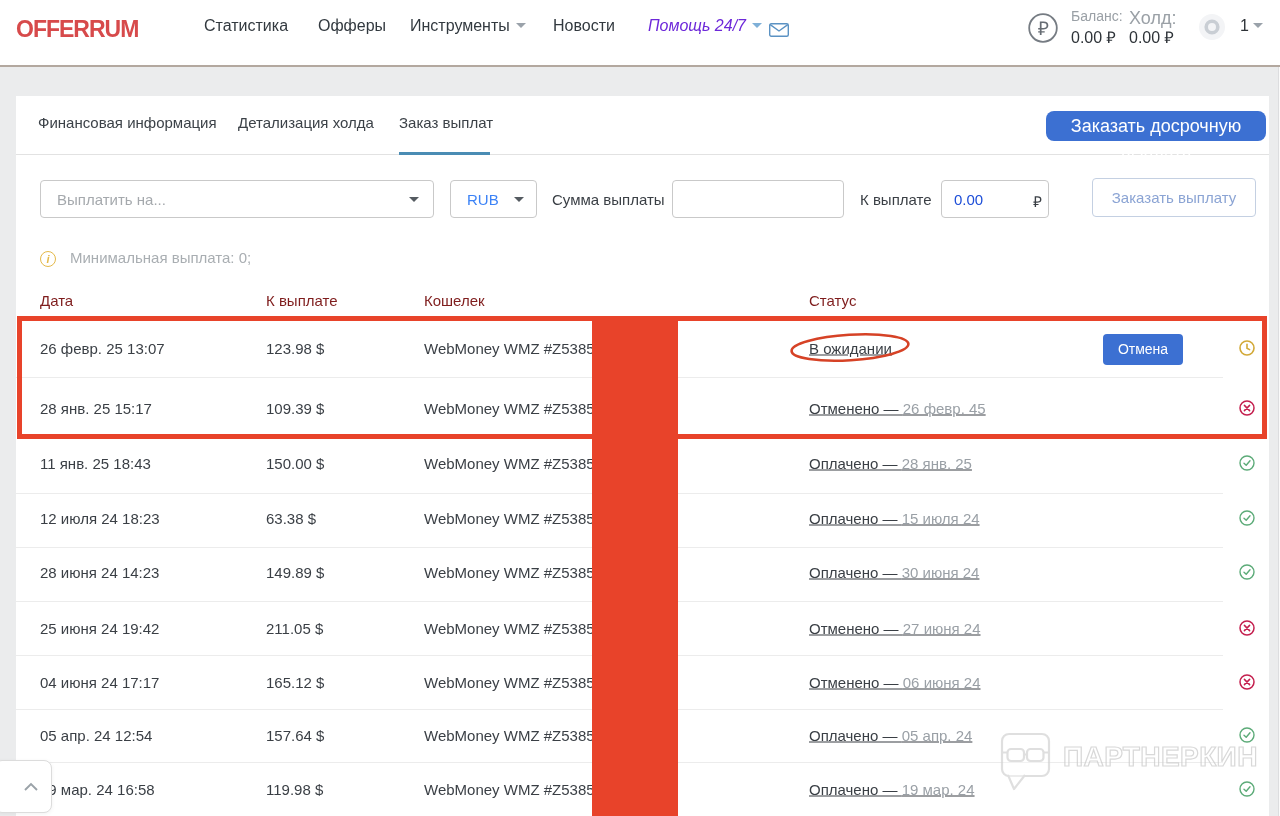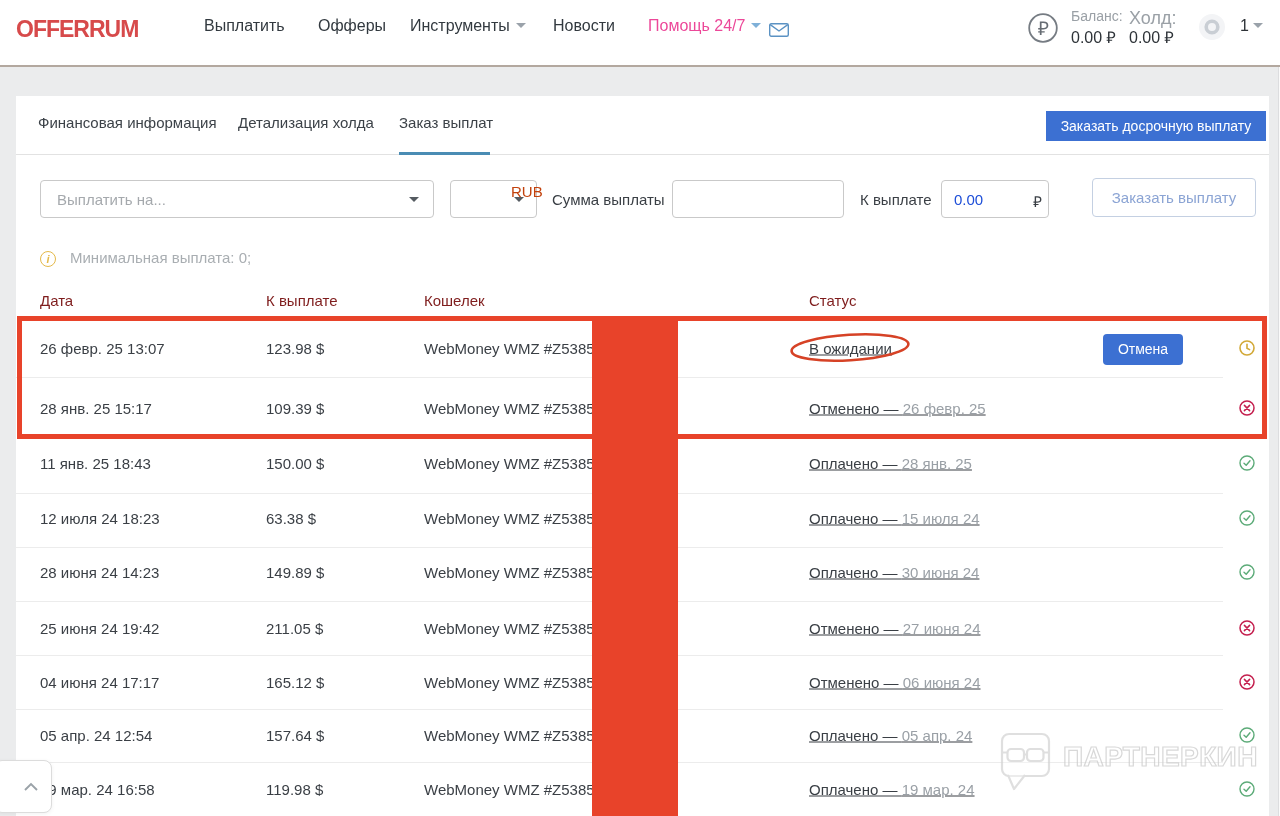--- a/index.html
+++ b/index.html
@@ -1,30 +1,30 @@
 <!DOCTYPE html>
 <html lang="ru"><head>
 <meta charset="utf-8">
 <style>
   * { margin:0; padding:0; box-sizing:border-box; }
   html,body { width:1280px; height:816px; overflow:hidden; font-family:"Liberation Sans", sans-serif; background:#ebeced; }
   
   #header { position:absolute; left:0; top:0; width:1280px; height:67px; background:#fff; border-bottom:2px solid #b3a89f; }
   #logo { position:absolute; left:16px; top:13px; font-size:23px; font-weight:bold; letter-spacing:-1px; margin-top:3px; color:#d74a4b; }
   .nav { position:absolute; top:17px; font-size:16px; color:#32393f; }
-  .navblue { color:#ec4899; }
+  .navblue { color:#6d28d9;font-style:italic; }
   .caret { display:inline-block; width:0; height:0; border-left:5px solid transparent; border-right:5px solid transparent; border-top:5px solid #9aa2aa; vertical-align:middle; margin-left:6px; margin-top:-2px;}
   .caretblue { border-top-color:#7fb0d8; }
   
   #card { position:absolute; left:16px; top:96px; width:1253px; height:720px; background:#fff;padding-left:38px; }
   
   #tabbar { position:absolute; left:0; top:0; width:1253px; height:59px; border-bottom:1px solid #e2e2e2; }
   .tab { position:absolute; top:18px; font-size:15px; color:#3c4248; }
   #tabline { position:absolute; left:383px; top:56px; width:91px; height:3px; background:#4a8cb4; }
-  #btn-early { position:absolute; left:1030px; top:15px; width:220px; height:30px; background:#3c70d2; border-radius:0; color:#fff; font-size:14px; text-align:center; line-height:30px; }
+  #btn-early { position:absolute; left:1030px; top:15px; width:220px; height:30px; background:#3c70d2; border-radius:8px; color:#fff; font-size:18px; text-align:center; line-height:30px; }
   
   .ctrl { position:absolute; top:84px; height:38px; border:1px solid #c9c9c9; border-radius:4px; background:#fff; font-size:15px; }
   .lbl { position:absolute; top:95px; font-size:15px; color:#3a3f45; }
   #btn-order { position:absolute; left:1076px; top:82px; width:164px; height:39px; border:1px solid #c4d0e2; border-radius:4px; color:#8ba4d4; font-size:15px; text-align:center; line-height:37px; }
   .selcaret { position:absolute; top:16px; width:0; height:0; border-left:5px solid transparent; border-right:5px solid transparent; border-top:5px solid #555b61; }
   
   #info-ic { position:absolute; left:24px; top:155px; width:16px; height:16px; border:1.5px solid #e4b94a; border-radius:50%; color:#e4b94a; font-size:11px; text-align:center; line-height:14px; font-style:italic; font-weight:bold;}
   #info-tx { position:absolute; left:54px; top:153px; font-size:15px; color:#a9aeb2; }
   
   .th { position:absolute; top:196px; font-size:15px; color:#7f1d1d; }
@@ -41,21 +41,21 @@
   
   #scrolltop { position:absolute; left:-6px; top:760px; width:58px; height:53px; background:#fff; border:1px solid #dcdcdc; border-radius:8px; box-shadow:0 1px 4px rgba(0,0,0,0.06); z-index:50; }
   
   #wm { position:absolute; left:995px; top:724px; z-index:60; }
 </style>
 </head>
 <body>
 
 <div id="header">
   <div id="logo">OFFERRUM</div>
-  <div class="nav" style="left:204px;">Выплатить</div>
+  <div class="nav" style="left:204px;">Статистика</div>
   <div class="nav" style="left:318px;">Офферы</div>
   <div class="nav" style="left:410px;">Инструменты<span class="caret"></span></div>
   <div class="nav" style="left:553px;">Новости</div>
   <div class="nav navblue" style="left:648px;">Помощь 24/7<span class="caret caretblue"></span></div>
   <svg style="position:absolute;left:769px;top:23px;" width="20" height="14" viewBox="0 0 20 14">
     <rect x="0.7" y="0.7" width="18.6" height="12.6" rx="1.5" fill="none" stroke="#5b92c3" stroke-width="1.4"></rect>
     <path d="M1.2 1.6 L10 8 L18.8 1.6" fill="none" stroke="#5b92c3" stroke-width="1.4"></path>
   </svg>
   <svg style="position:absolute;left:1028px;top:13px;" width="30" height="30" viewBox="0 0 30 30">
     <circle cx="15" cy="15" r="13.8" fill="none" stroke="#767c83" stroke-width="1.8"></circle>
@@ -80,21 +80,21 @@
     <div class="tab" style="left:383px;">Заказ выплат</div>
     <div id="tabline"></div>
     <div id="btn-early">Заказать досрочную выплату</div>
   </div>
 
   <div class="ctrl" style="left:24px; width:394px;">
     <span style="position:absolute;left:16px;top:10px;color:#a5a9ad;">Выплатить на...</span>
     <span class="selcaret" style="right:14px;"></span>
   </div>
   <div class="ctrl" style="left:434px; width:87px;">
-    <span style="position:absolute;left:16px;top:2px;color:#c2410c;margin-left:44px;">RUB</span>
+    <span style="position:absolute;left:16px;top:10px;color:#3b82f6;">RUB</span>
     <span class="selcaret" style="right:12px;"></span>
   </div>
   <div class="lbl" style="left:536px;">Сумма выплаты</div>
   <div class="ctrl" style="left:656px; width:172px;"></div>
   <div class="lbl" style="left:844px;">К выплате</div>
   <div class="ctrl" style="left:925px; width:108px;">
     <span style="position:absolute;left:12px;top:10px;color:#1d4ed8;">0.00</span>
     <span style="position:absolute;right:6px;top:10px;color:#3a3f45;">₽</span>
   </div>
   <div id="btn-order">Заказать выплату</div>
@@ -115,21 +115,21 @@
     <div id="btn-cancel">Отмена</div>
     <svg class="sic" viewBox="0 0 16 16">
         <circle cx="8" cy="8" r="7" fill="none" stroke="#d2a937" stroke-width="1.6"></circle>
         <path d="M8 4.2 V8.3 L10.6 9.6" fill="none" stroke="#d2a937" stroke-width="1.6" stroke-linecap="round"></path>
       </svg>
   </div>
   <div class="row" style="top:282px;height:57px;border-bottom:none;--o:1px;">
     <span class="c c1">28 янв. 25 15:17</span>
       <span class="c c2">109.39 $</span>
     <span class="c c3">WebMoney WMZ #Z5385</span>
-    <span class="c c4">Отменено — <span class="gray">26 февр. 25</span></span>
+    <span class="c c4">Отменено — <span class="gray">26 февр. 45</span></span>
     <svg class="sic" viewBox="0 0 16 16">
         <circle cx="8" cy="8" r="7" fill="none" stroke="#c41f4e" stroke-width="1.5"></circle>
         <path d="M5.4 5.4 L10.6 10.6 M10.6 5.4 L5.4 10.6" fill="none" stroke="#c41f4e" stroke-width="1.5" stroke-linecap="round"></path>
       </svg>
   </div>
   <div class="row" style="top:343px;height:54.5px;--o:-3px;">
     <span class="c c1">11 янв. 25 18:43</span>
       <span class="c c2">150.00 $</span>
     <span class="c c3">WebMoney WMZ #Z5385</span>
     <span class="c c4">Оплачено — <span class="gray">28 янв. 25</span></span>

